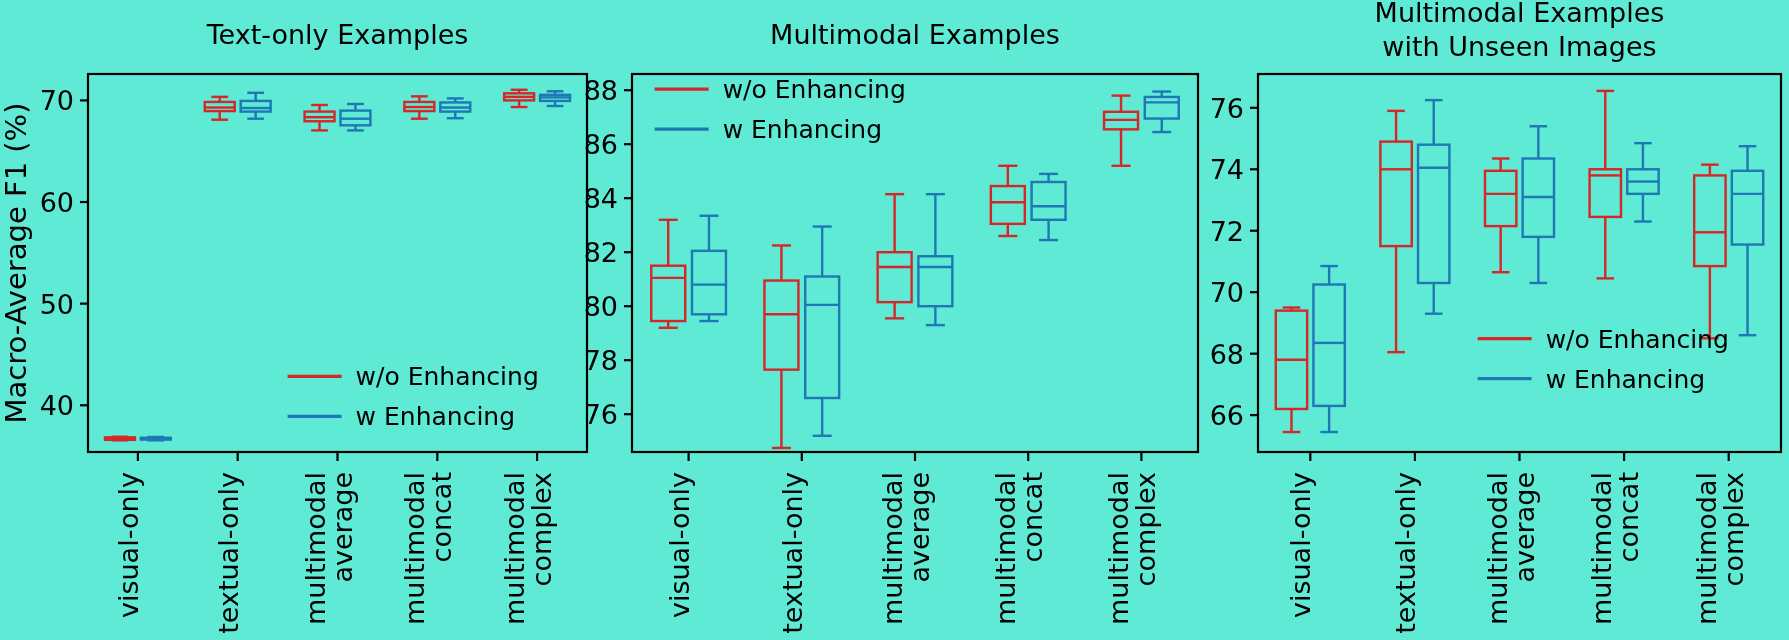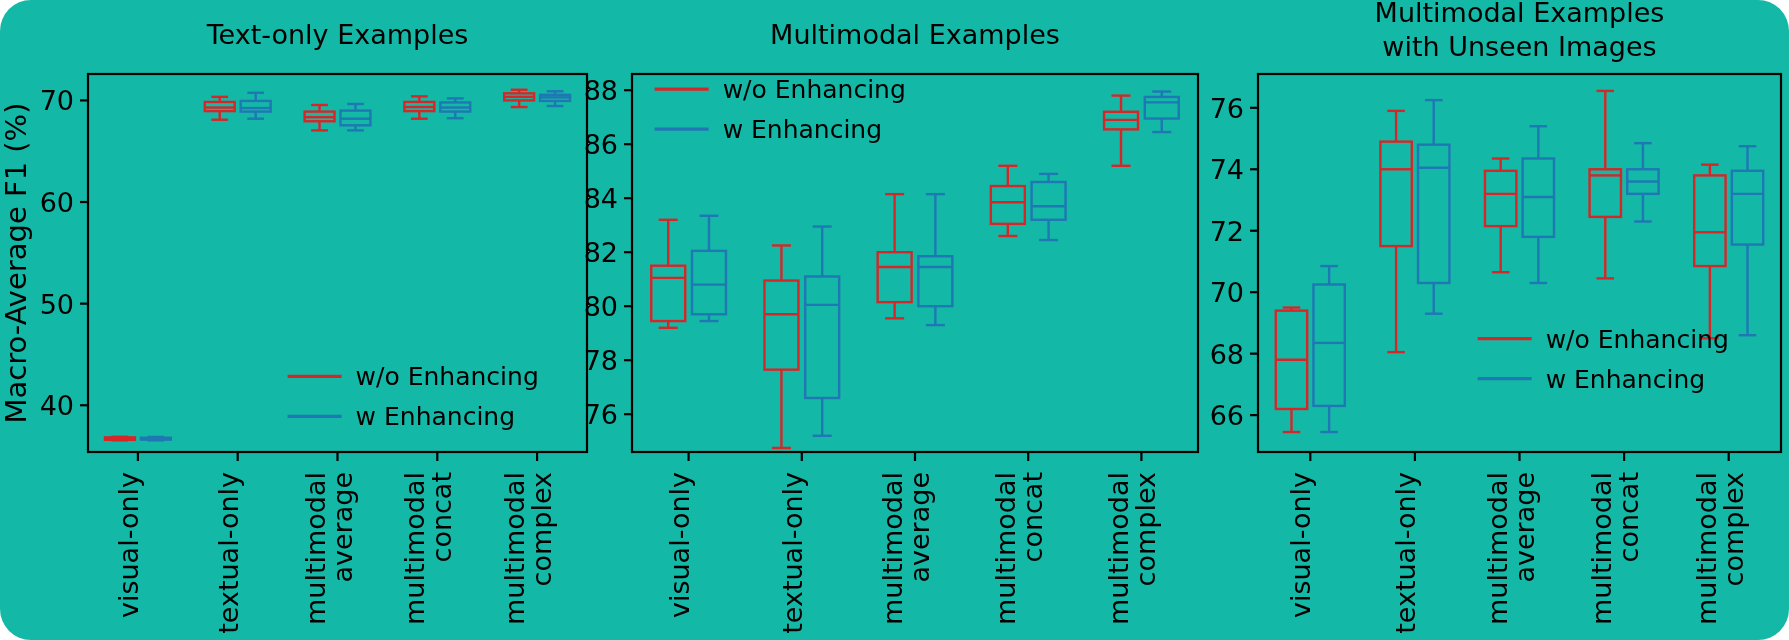--- a/index.html
+++ b/index.html
@@ -1,17 +1,17 @@
 <!DOCTYPE html>
 <html><head>
 <meta charset="utf-8">
 <style>
   html,body{margin:0;padding:0;background:#ffffff;}
   body{width:1789px;height:640px;font-family:"DejaVu Sans","Liberation Sans",sans-serif;overflow:hidden;}
-  #figure{position:relative;width:1789px;height:640px;background:#14b8a6;border-radius:31px;}
+  #figure{position:relative;width:1789px;height:640px;background:#5eead4;}
   svg{display:block;}
   text{font-family:"DejaVu Sans","Liberation Sans",sans-serif;fill:#000000;}
   .title{font-size:27px;text-anchor:middle;}
   .ticklabel{font-size:27px;text-anchor:end;}
   .xticklabel{font-size:27px;text-anchor:end;}
   .ylabel{font-size:29px;text-anchor:middle;}
   .legendtext{font-size:25px;text-anchor:start;}
   .spine{fill:none;stroke:#000000;stroke-width:2.2;}
   .tickmark{stroke:#000000;stroke-width:2.2;}
 </style>

